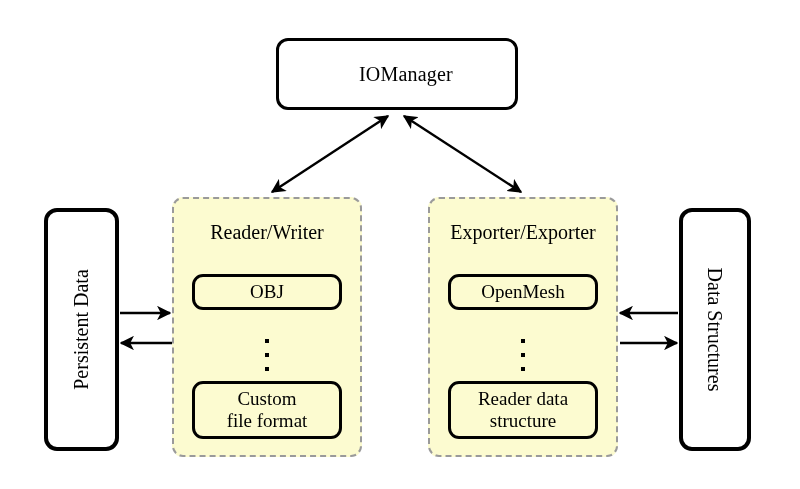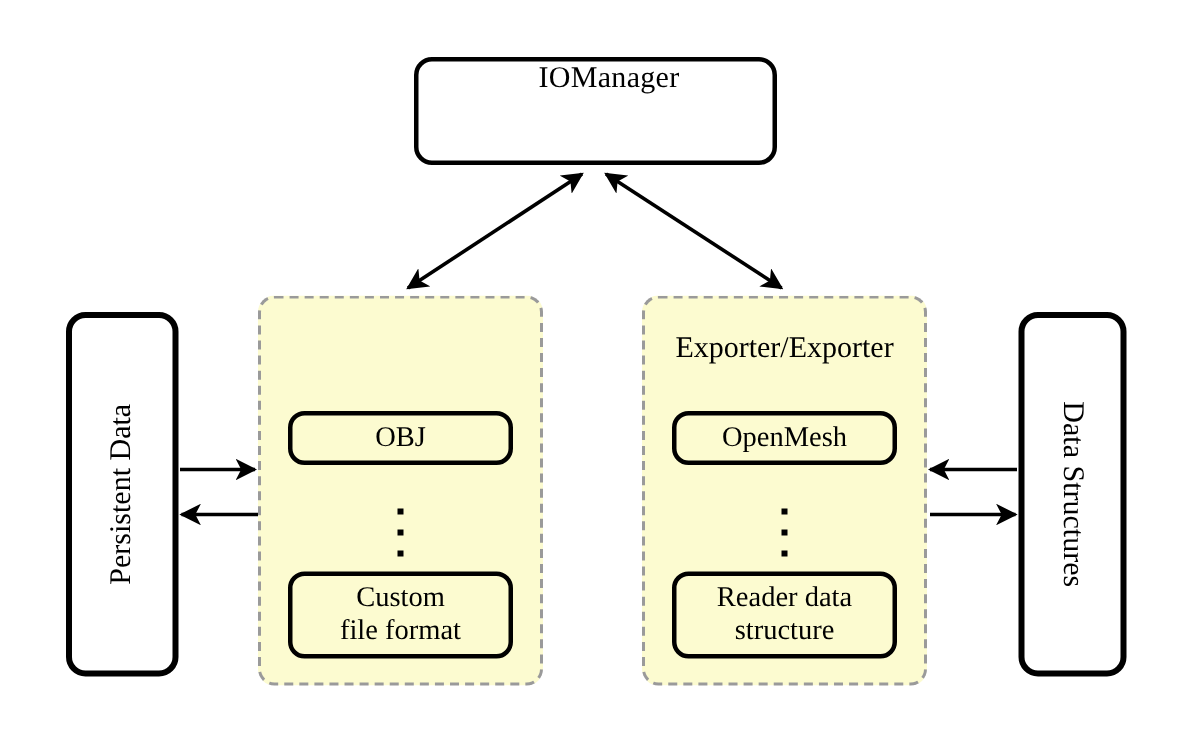--- a/index.html
+++ b/index.html
@@ -18,20 +18,21 @@
   }
 
   
   .node-box {
     position: absolute;
     box-sizing: border-box;
     border: 3px solid #000000;
     border-radius: 11px;
     background: #ffffff;
     display: flex;
+    align-items: center;
     justify-content: center;
     text-align: center;
     padding-left: 18px;
   }
   .node-label {
     font-size: 20px;
     line-height: 1.15;
     letter-spacing: 0.2px;
     white-space: pre-line;
   }
@@ -177,20 +178,21 @@
 
   <div class="side-box" id="persistent-data">
     <span class="vtext-up">Persistent Data</span>
   </div>
 
   <div class="side-box" id="data-structures">
     <span class="vtext-down">Data Structures</span>
   </div>
 
   <div class="group" id="group-readerwriter">
+    <div class="group-title">Reader/Writer</div>
 
     <div class="item-box item-top">
       <span class="item-label">OBJ</span>
     </div>
 
     <div class="vdots">
       <span></span>
         <span></span>
         <span></span>
     </div>

